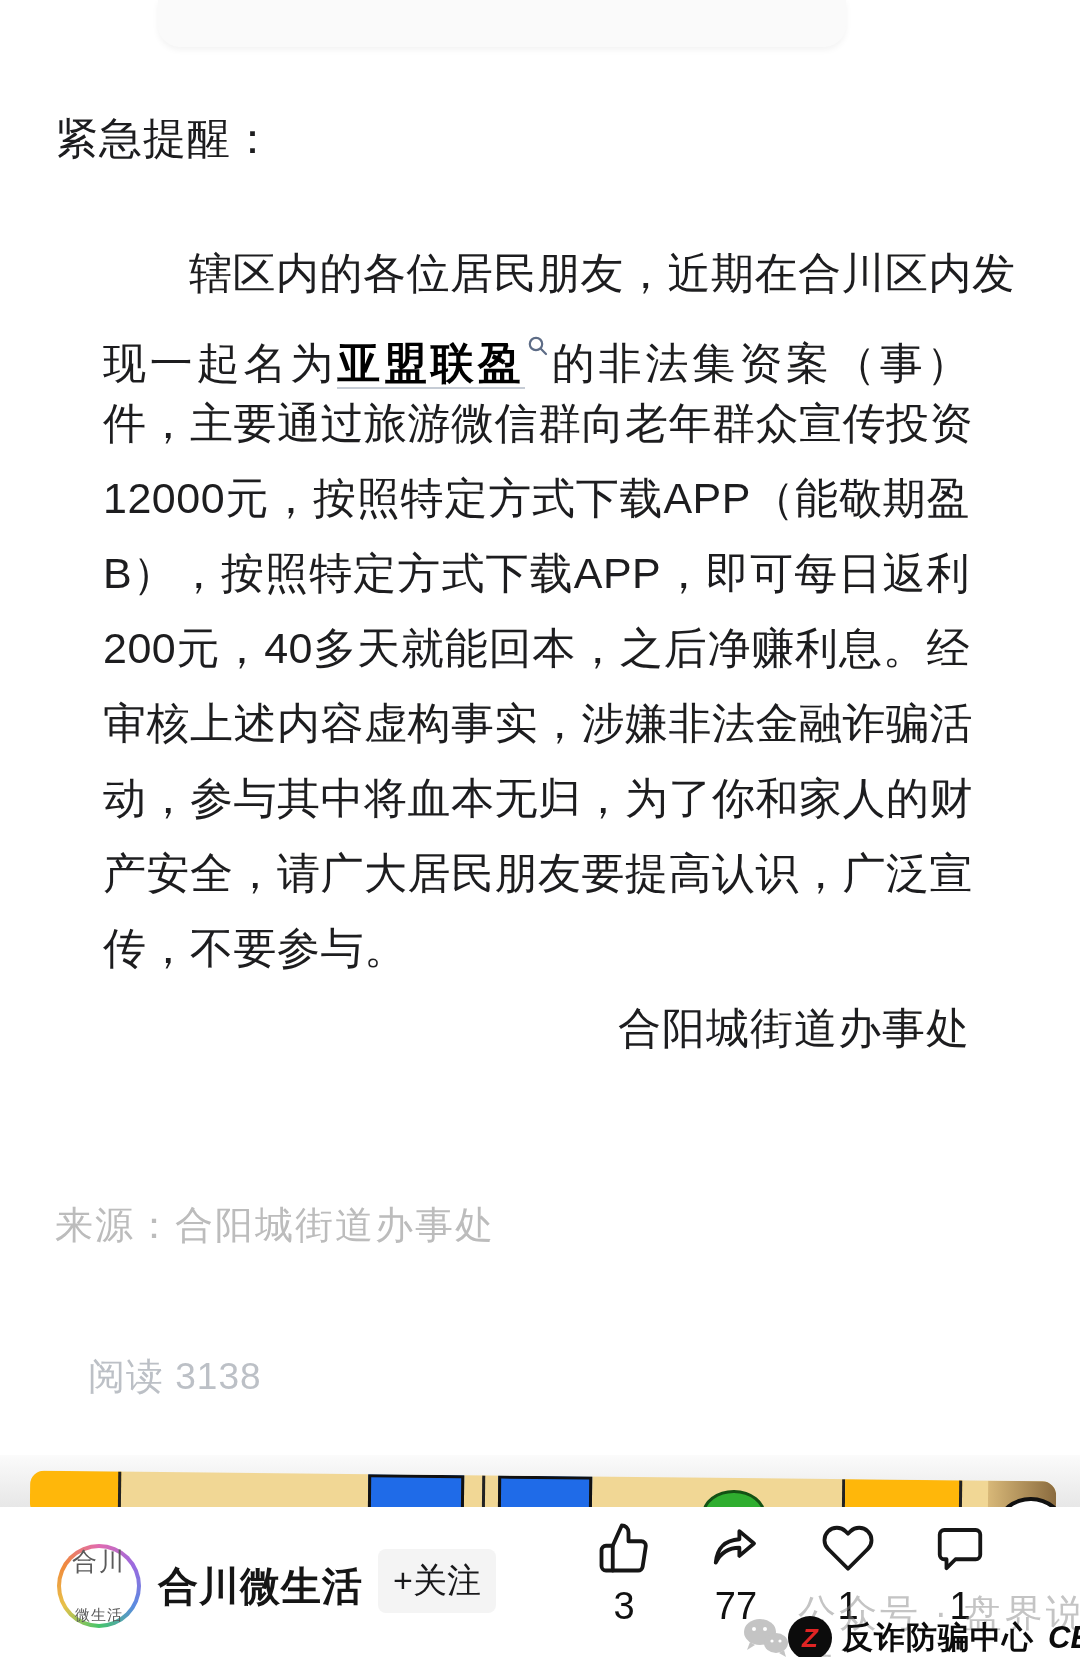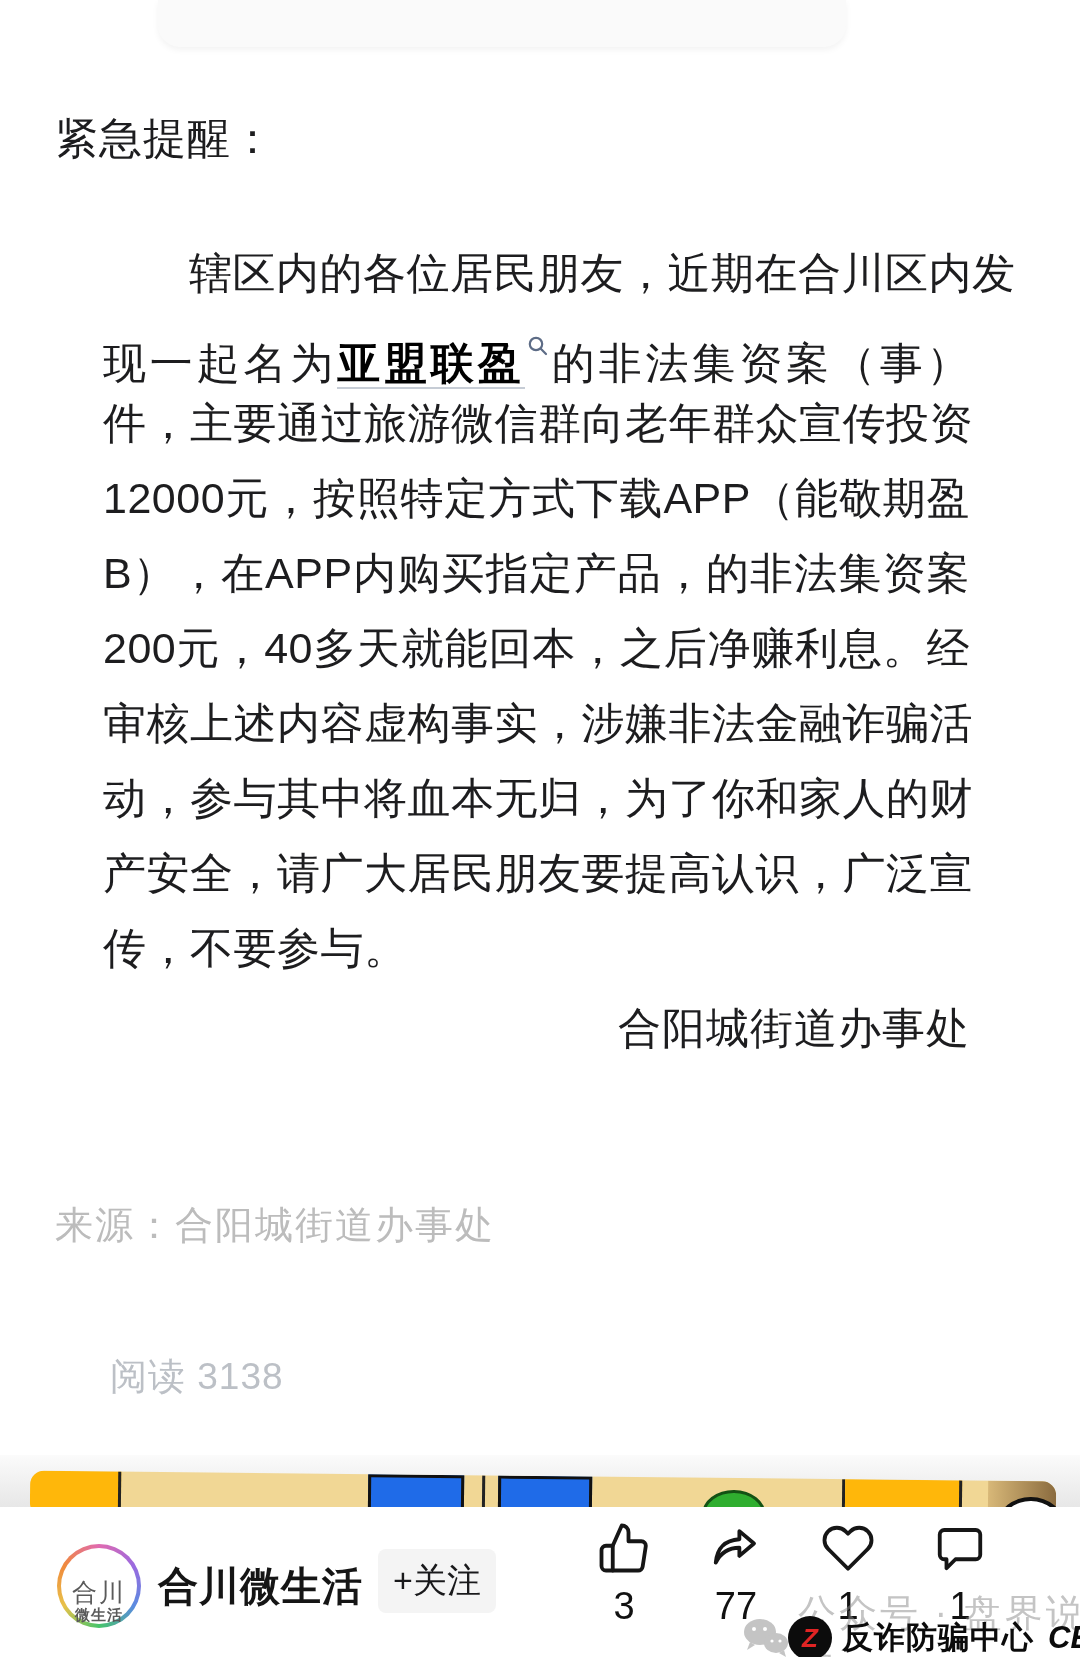--- a/index.html
+++ b/index.html
@@ -18,21 +18,21 @@
   .pline.first{text-indent:86px;}
   .pline.last{text-align-last:left;}
   .kw{color:#000000;font-weight:bold;border-bottom:2px solid rgba(93,108,134,.35);}
   .kw-mag{display:inline-block;vertical-align:super;position:relative;top:-6px;margin-left:2px;}
   .signature{position:absolute;left:55px;top:1000px;width:915px;text-align:right;
              font-size:43px;color:#1d1d1f;letter-spacing:1px;}
   .source{position:absolute;left:55px;top:1200px;font-size:38px;color:#bcbcbc;letter-spacing:2px;}
 
   .read-row{position:absolute;left:55px;top:1352px;display:flex;align-items:baseline;}
   .read-orig{font-size:37px;color:#565e69;letter-spacing:1px;}
-  .read-count{font-size:37px;color:#bcc0c6;margin-left:55px;letter-spacing:1px;}
+  .read-count{font-size:37px;color:#bcc0c6;margin-left:33px;letter-spacing:1px;}
 
   
   .band{position:absolute;left:0;top:1455px;width:1080px;height:52px;
         background:linear-gradient(#fbfbfb,#e7e7e7);}
   .banner{position:absolute;left:30px;top:1476px;width:1026px;height:46px;background:#f1d795;
           border-radius:14px;overflow:hidden;transform:rotate(.6deg);}
   .bnr{position:absolute;top:0;height:46px;}
   .b-orangeL{left:0;width:88px;background:#ffb70a;border-right:3px solid #222;}
   .b-blue1{left:338px;width:96px;background:#1f6be8;border:3px solid #111;box-sizing:border-box;}
   .b-line1{left:452px;width:3px;background:#222;}
@@ -44,23 +44,23 @@
   .b-tan{left:958px;width:68px;background:linear-gradient(90deg,#d8b878,#8a6b3f);}
   .b-oval{position:absolute;left:968px;top:16px;width:58px;height:46px;border-radius:50%;
           background:#fff;border:4px solid #111;}
 
   
   .bottom-bar{position:absolute;left:0;top:1507px;width:1080px;height:150px;background:#ffffff;z-index:4;}
   .avatar{position:absolute;left:57px;top:37px;width:84px;height:84px;border-radius:50%;
           background:conic-gradient(#e06ab0,#9a6ae0,#5a8be0,#46c46a,#e8c24a,#f08a3c,#e06ab0);
           display:flex;align-items:center;justify-content:center;}
   .avatar-inner{width:76px;height:76px;border-radius:50%;background:#fff;display:flex;
-                flex-direction:column;align-items:center;justify-content:flex-end;color:#5a5a5a;}
+                flex-direction:column;align-items:center;justify-content:space-between;color:#5a5a5a;}
   .avatar-l1{font-size:25px;letter-spacing:2px;font-weight:300;line-height:27px;}
-  .avatar-l2{font-size:15px;letter-spacing:1px;font-weight:700;line-height:18px;}
+  .avatar-l2{font-size:15px;letter-spacing:1px;font-weight:400;line-height:18px;}
   .acct-name{position:absolute;left:158px;top:52px;font-size:40px;font-weight:bold;color:#151515;letter-spacing:1px;}
   .follow-btn{position:absolute;left:378px;top:42px;width:118px;height:64px;background:#f4f4f4;
               border:none;border-radius:8px;font-size:34px;color:#19191b;
               font-family:inherit;display:flex;align-items:center;justify-content:center;cursor:pointer;}
   .actions{position:absolute;left:568px;top:14px;display:flex;z-index:6;}
   .action{width:112px;display:flex;flex-direction:column;align-items:center;}
   .action .cnt{margin-top:10px;font-size:38px;color:#111;}
   .action svg{display:block;}
 
   
@@ -83,21 +83,21 @@
   <div class="title">紧急提醒：</div>
 
   <div class="para">
     <div class="pline first">辖区内的各位居民朋友，近期在合川区内发</div>
     <div class="pline"><span>现一起名为</span><span class="kw">亚盟联盈</span><span class="kw-mag"><svg width="22" height="22" viewBox="0 0 22 22">
             <circle cx="9" cy="9" r="6.2" fill="none" stroke="#5d6c86" stroke-width="2.2"></circle>
             <line x1="13.8" y1="13.8" x2="19" y2="19" stroke="#5d6c86" stroke-width="2.2" stroke-linecap="round"></line>
           </svg></span><span>的非法集资案（事）</span></div>
     <div class="pline">件，主要通过旅游微信群向老年群众宣传投资</div>
     <div class="pline">12000元，按照特定方式下载APP（能敬期盈</div>
-    <div class="pline">B），在APP内购买指定产品，的非法集资案</div>
+    <div class="pline">B），按照特定方式下载APP，即可每日返利</div>
     <div class="pline">200元，40多天就能回本，之后净赚利息。经</div>
     <div class="pline">审核上述内容虚构事实，涉嫌非法金融诈骗活</div>
     <div class="pline">动，参与其中将血本无归，为了你和家人的财</div>
     <div class="pline">产安全，请广大居民朋友要提高认识，广泛宣</div>
     <div class="pline last">传，不要参与。</div>
   </div>
 
   <div class="signature">合阳城街道办事处</div>
 
   <div class="source">来源：合阳城街道办事处</div>

